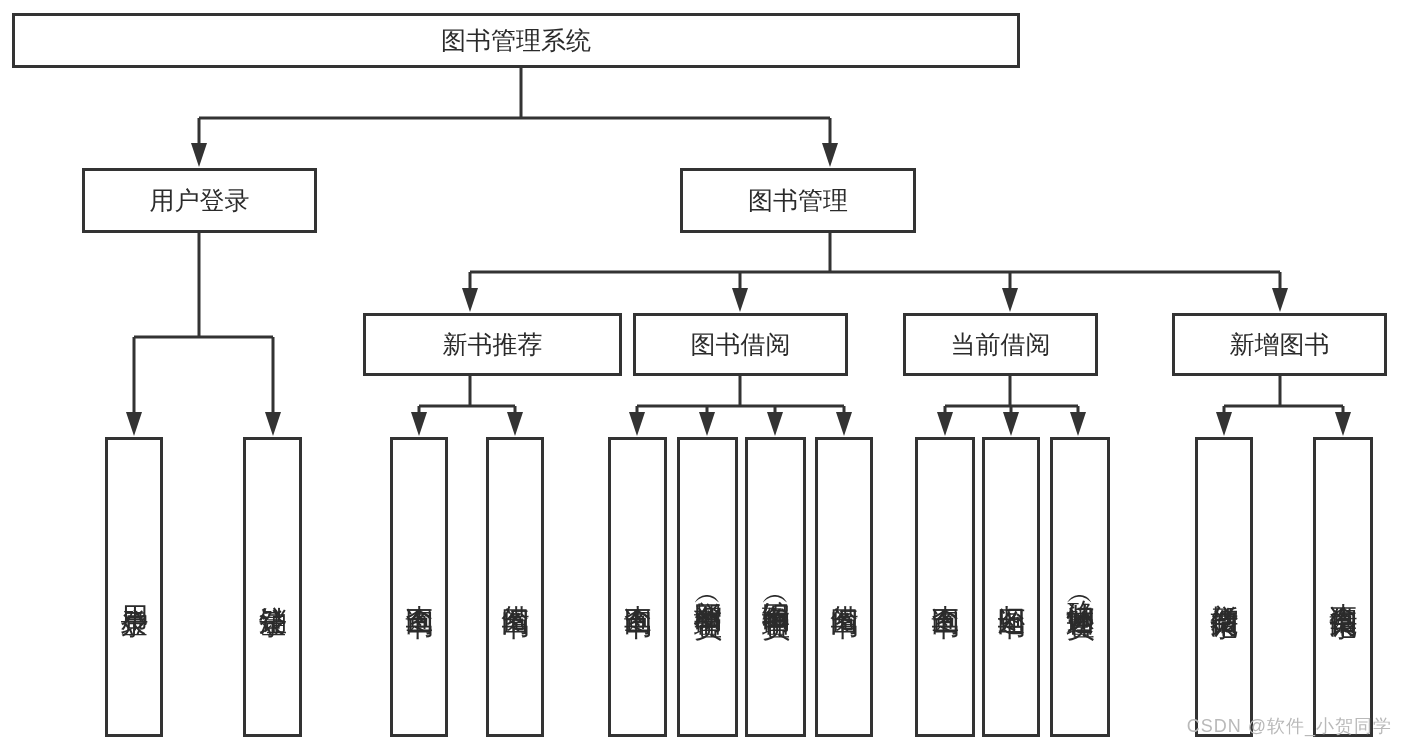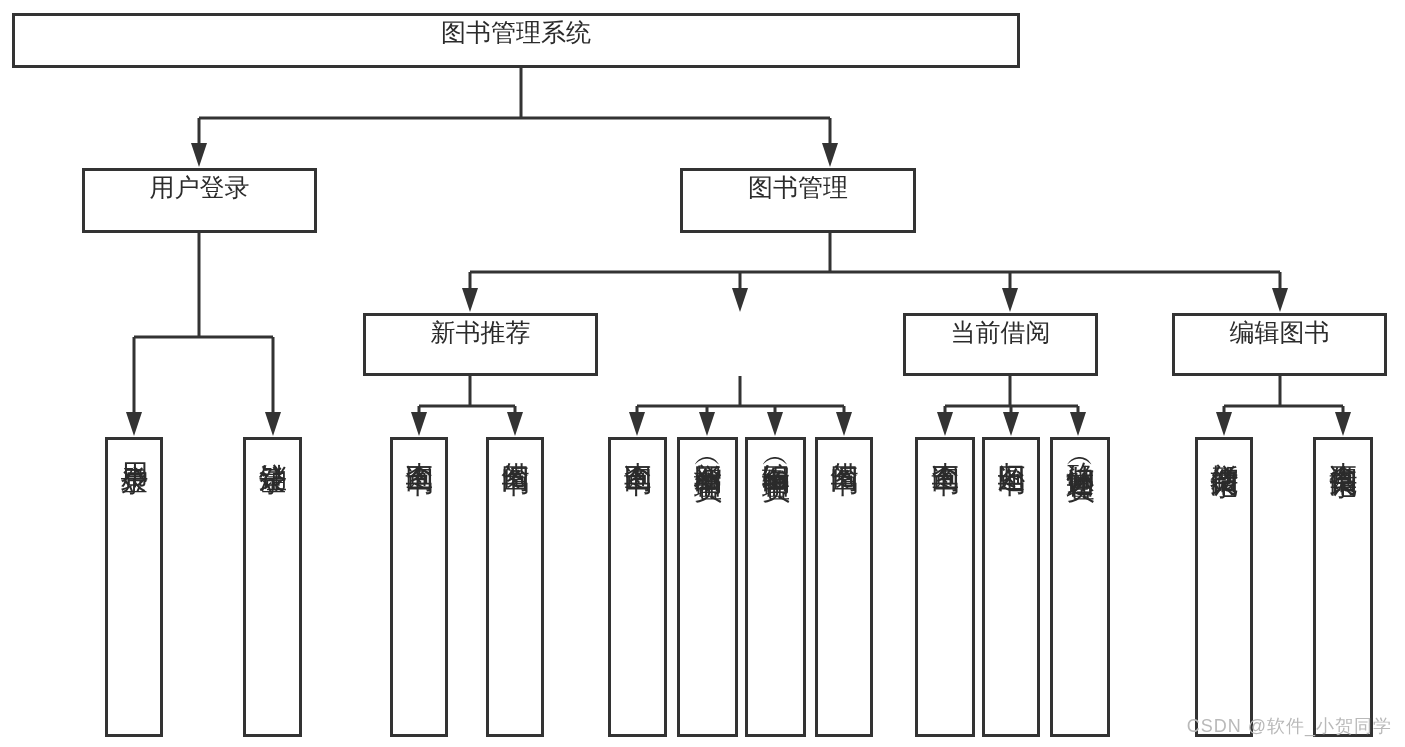--- a/index.html
+++ b/index.html
@@ -3,21 +3,21 @@
 <meta charset="utf-8">
 <style>
   html,body{margin:0;padding:0;background:#ffffff;}
   .canvas{
     position:relative;width:1405px;height:747px;background:#ffffff;
     font-family:"Liberation Sans",sans-serif;overflow:hidden;
   }
   .connector-svg{position:absolute;left:0;top:0;width:1405px;height:747px;}
   .node{
     position:absolute;background:#ffffff;border:3px solid #333333;
-    box-sizing:border-box;display:flex;justify-content:center;
+    box-sizing:border-box;display:flex;align-items:center;justify-content:center;
     color:#2b2b2b;
   }
   .node.h{font-size:25px;letter-spacing:0px;white-space:nowrap;}
   .node.v .vtext{
     writing-mode:vertical-rl;text-orientation:mixed;
     font-size:28px;letter-spacing:2px;line-height:1;
   }
   .watermark{
     position:absolute;right:13px;top:714px;color:#b9b9b9;
     font-size:18px;letter-spacing:1px;white-space:nowrap;
@@ -65,28 +65,31 @@
     <span>图书管理系统</span>
   </div>
 
   <div class="node h" style="left:82px;top:168px;width:235px;height:65px">
     <span>用户登录</span>
   </div>
   <div class="node h" style="left:680px;top:168px;width:236px;height:65px">
     <span>图书管理</span>
   </div>
 
-  <div class="node h" style="left:363px;top:313px;width:235px;height:63px">
+  <div class="node h" style="left:363px;top:313px;width:259px;height:63px">
     <span>新书推荐</span>
+  </div>
+  <div class="node h" style="left:633px;top:313px;width:215px;height:63px">
+    <span>图书借阅</span>
   </div>
   <div class="node h" style="left:903px;top:313px;width:195px;height:63px">
     <span>当前借阅</span>
   </div>
   <div class="node h" style="left:1172px;top:313px;width:215px;height:63px">
-    <span>编辑图书</span>
+    <span>新增图书</span>
   </div>
 
   <div class="node v" style="left:105px;top:437px;width:58px;height:300px">
     <span class="vtext">用户登录</span>
   </div>
   <div class="node v" style="left:243px;top:437px;width:59px;height:300px">
     <span class="vtext">注销登录</span>
   </div>
 
   <div class="node v" style="left:390px;top:437px;width:58px;height:300px">

